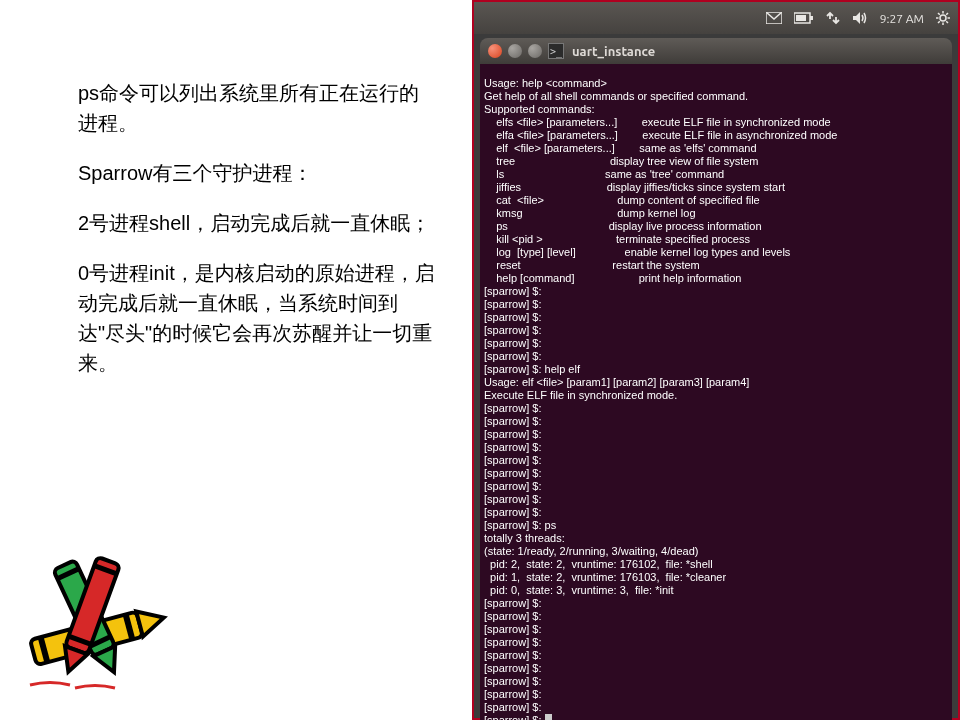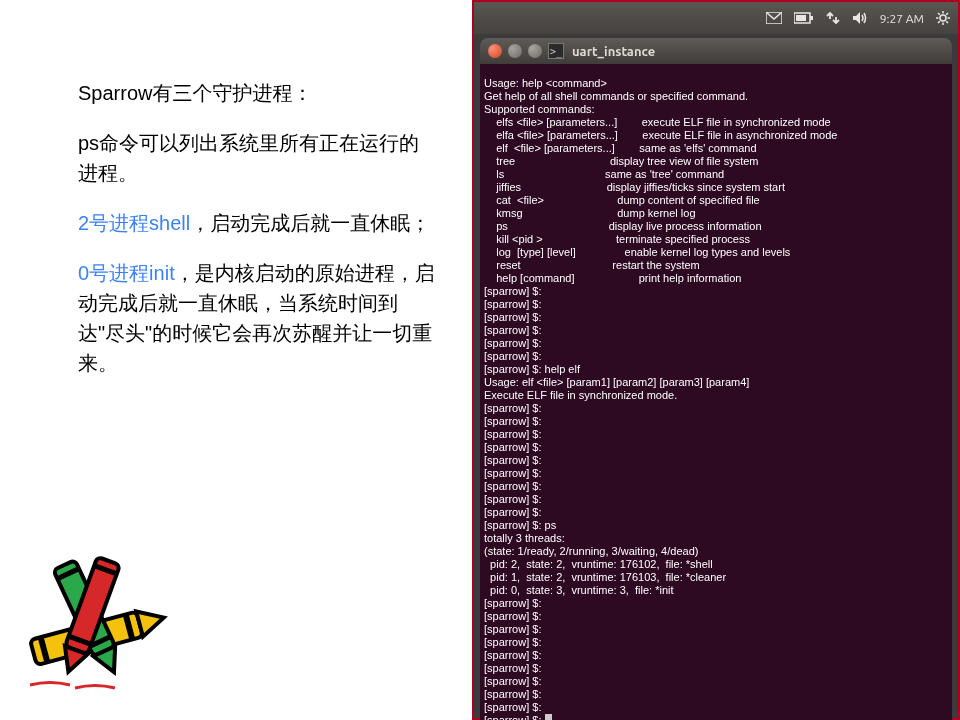--- a/index.html
+++ b/index.html
@@ -14,21 +14,21 @@
 .slide-left {
   position: absolute;
   left: 78px;
   top: 78px;
   width: 360px;
   font-size: 20px;
   line-height: 1.5;
   color: #000;
 }
 .slide-left p { margin-bottom: 20px; }
-.blue { color: #3b82f6; }
+.blue { color: #000000; }
 .crayons {
   position: absolute;
   left: 0px;
   bottom: 20px;
   width: 200px;
   height: 150px;
 }
 .crayons svg { width: 100%; height: 100%; }
 
 .screenshot {
@@ -109,22 +109,22 @@
   width: 7px;
   height: 12px;
   background: #cccccc;
   vertical-align: text-bottom;
 }
 </style>
 </head>
 <body>
 
 <div class="slide-left">
+  <p>ps命令可以列出系统里所有正在运行的进程。</p>
   <p>Sparrow有三个守护进程：</p>
-  <p>ps命令可以列出系统里所有正在运行的进程。</p>
   <p><span class="blue">2号进程shell</span><span>，启动完成后就一直休眠；</span></p>
   <p><span class="blue">0号进程init</span><span>，是内核启动的原始进程，启动完成后就一直休眠，当系统时间到达"尽头"的时候它会再次苏醒并让一切重来。</span></p>
 </div>
 
 <div class="crayons">
   <svg viewBox="0 0 200 150">
 
     <g transform="translate(30,90) rotate(-15)">
       <rect x="0" y="0" width="110" height="26" rx="5" fill="#f4c20d" stroke="#000" stroke-width="4"></rect>
       <polygon points="110,0 135,13 110,26" fill="#f4c20d" stroke="#000" stroke-width="4"></polygon>

